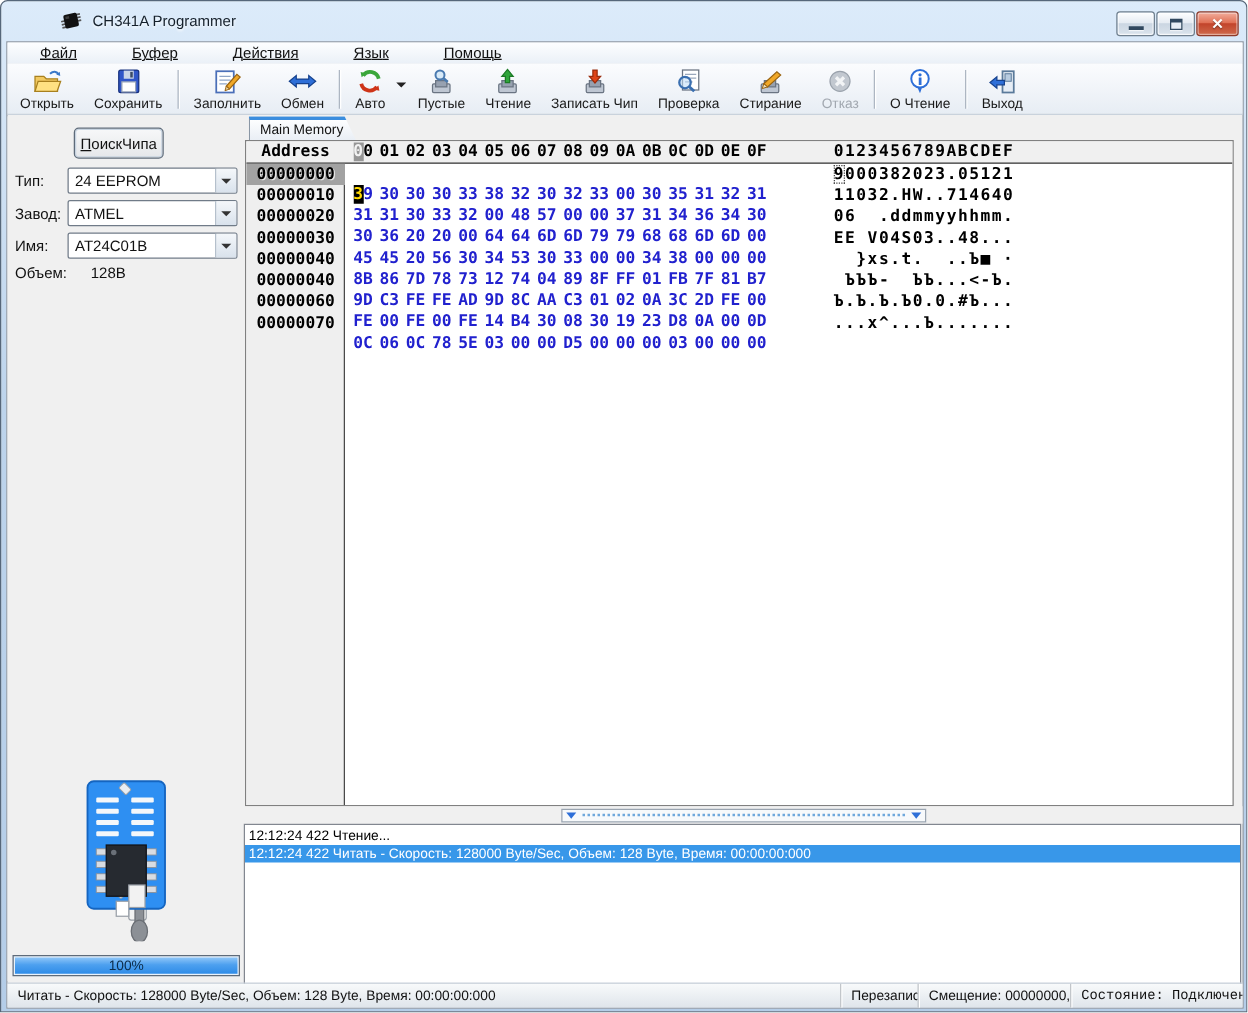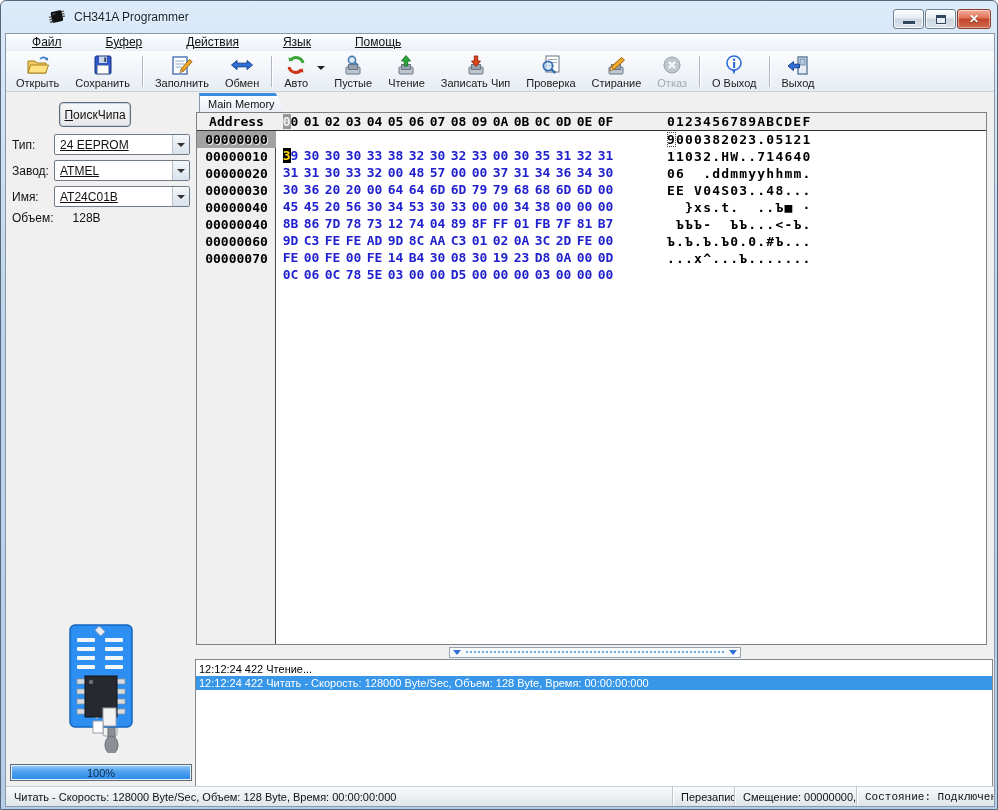--- a/index.html
+++ b/index.html
@@ -44,21 +44,21 @@
   .auto-arrow { width:10px; display:flex; align-items:center; justify-content:center; margin-top:-8px; }
   .auto-arrow i { width:0; height:0; border-left:4px solid transparent; border-right:4px solid transparent; border-top:4px solid #222; }
   
   .left-panel { position:absolute; left:0; top:59px; width:189px; bottom:21px; background:#F0F0F0; }
   .search-btn { position:absolute; left:53px; top:9px; width:72px; height:25px;
     border:1px solid #5E6B7A; border-radius:4px; background:linear-gradient(#F7F8F9,#E5E7EA);
     box-shadow:inset 0 0 0 1px #C7D3E0; font-size:12px; display:flex; align-items:center; justify-content:center; cursor:default; }
   .fld { position:absolute; left:6px; width:178px; height:21px; display:flex; align-items:center; }
   .fld .flabel { width:42px; font-size:12px; }
   .combo { flex:1; height:21px; border:1px solid #707B88; border-radius:2px; background:#FFF; display:flex; align-items:center; position:relative; cursor:default; }
-  .combo .cval { flex:1; padding-left:5px; font-size:12px; white-space:nowrap; overflow:hidden;text-decoration:underline; }
+  .combo .cval { flex:1; padding-left:5px; font-size:12px; white-space:nowrap; overflow:hidden; }
   .combo .cbtn { width:17px; height:100%; border-left:1px solid #B5C0CC; background:linear-gradient(#F4F7FA,#D9E2EC); display:flex; align-items:center; justify-content:center; }
   .combo .cbtn i { width:0; height:0; border-left:4px solid transparent; border-right:4px solid transparent; border-top:4px solid #333; }
   .size-row { position:absolute; left:6px; top:118px; font-size:12px; display:flex; gap:19px; }
   .chip-art { position:absolute; left:62px; top:530px; }
   .progress { position:absolute; left:4px; bottom:4px; width:182px; height:17px; border:1px solid #5E6B7A; background:#E8F2FC; }
   .progress .pfill { position:absolute; inset:1px; background:linear-gradient(#8FC6F8,#4DA0EF 45%,#2E8CE8); }
   .progress .ptext { position:absolute; inset:0; display:flex; align-items:center; justify-content:center; font-size:11px; color:#0B2B4A; }
   
   .memory-panel { position:absolute; left:189px; top:59px; right:0; height:566px; }
   .tab { position:absolute; left:4px; top:0; height:19px; padding:0 10px 0 8px;
@@ -269,21 +269,21 @@
       <div class="tsep"></div>
       <div class="tbtn">
         <span class="ticon">
           <svg width="24" height="22" viewBox="0 0 24 22">
             <circle cx="12" cy="9" r="7" fill="#FFF" stroke="#2E6FD8" stroke-width="1.6"></circle>
             <path d="M10 16 l2 4.5 1.6 -4.5z" fill="#2E6FD8"></path>
             <circle cx="12" cy="5.8" r="1.3" fill="#2E6FD8"></circle>
             <rect x="11" y="8" width="2.2" height="6" fill="#2E6FD8"></rect>
           </svg>
         </span>
-        <span class="tlabel">О Выход</span>
+        <span class="tlabel">О Чтение</span>
       </div>
       <div class="tsep"></div>
       <div class="tbtn">
         <span class="ticon">
           <svg width="24" height="22" viewBox="0 0 24 22">
             <rect x="12" y="3" width="9" height="17" fill="#E6EDF5" stroke="#5A7A9A" stroke-width="1.4"></rect>
             <rect x="14" y="5" width="5" height="6" fill="#B8CCE0" stroke="#5A7A9A" stroke-width=".8"></rect>
             <path d="M2 12 l5.5 -4.5 v2.7 h6 v3.6 h-6 v2.7z" fill="#2E6FD8" stroke="#16428E"></path>
           </svg>
         </span>

